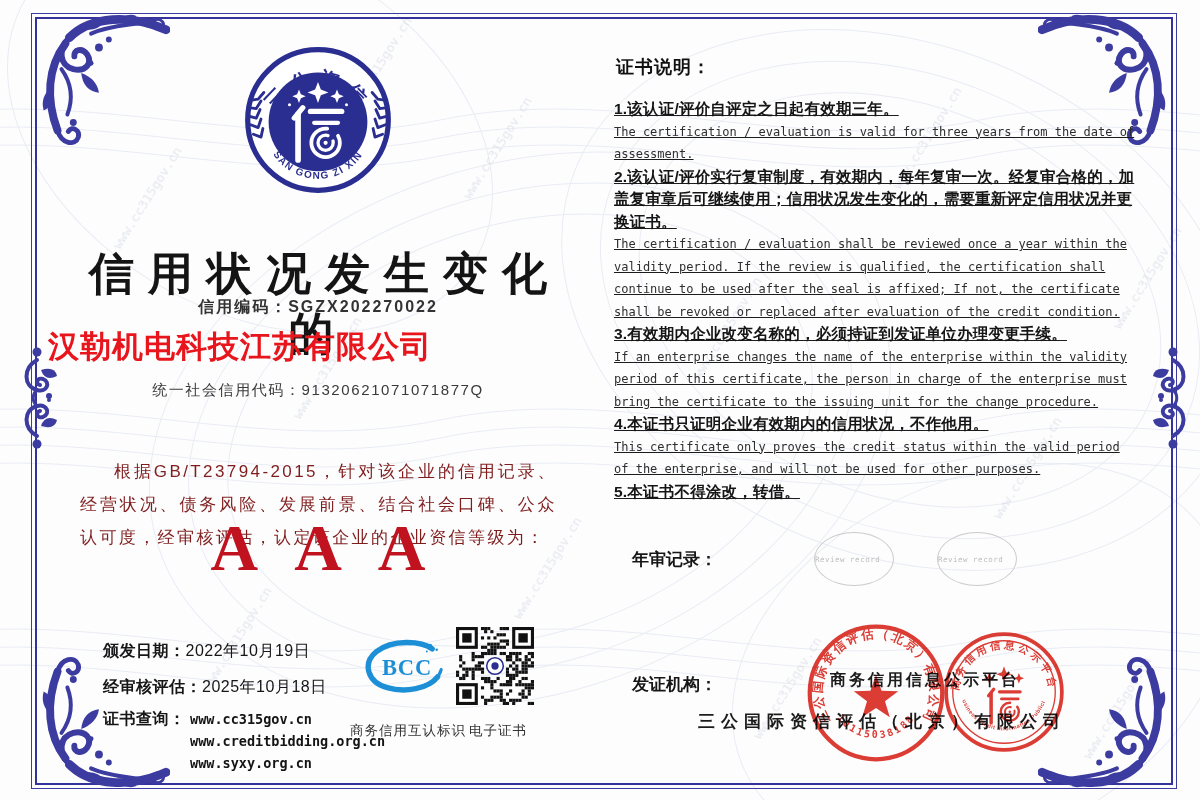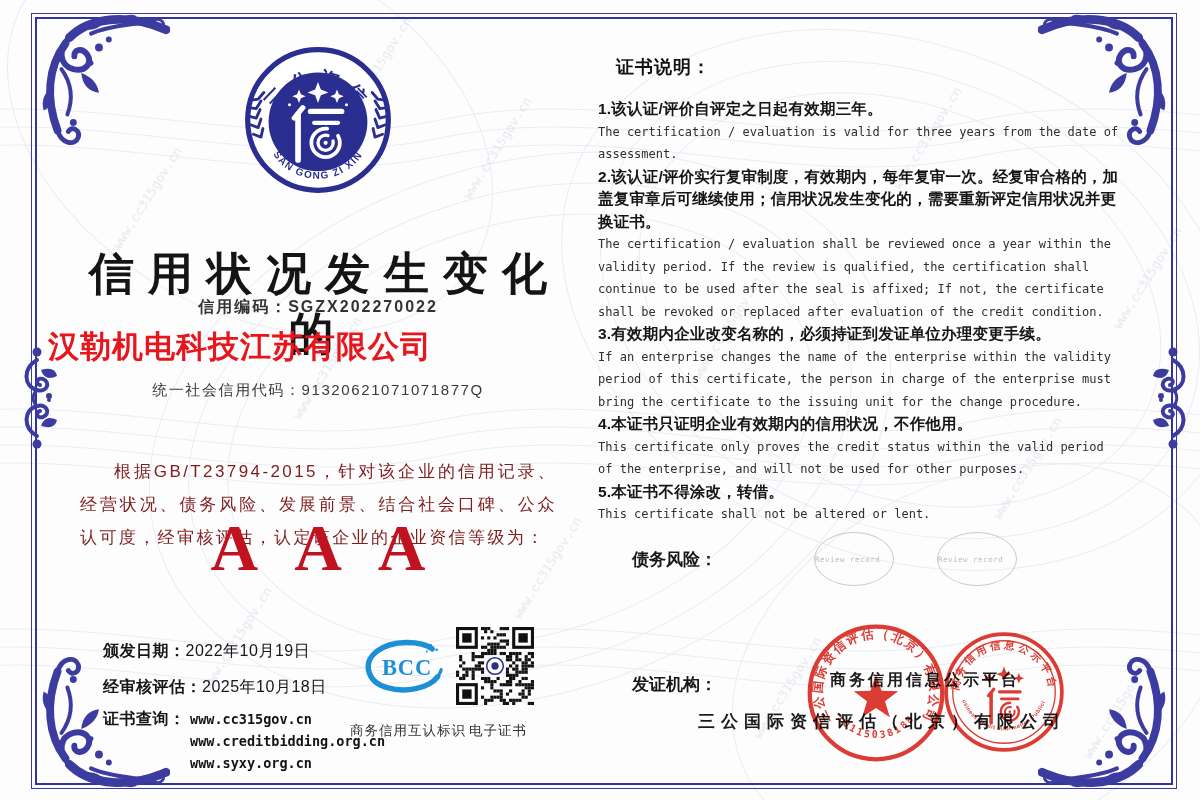--- a/index.html
+++ b/index.html
@@ -45,21 +45,21 @@
   .query-urls{position:absolute;left:190px;top:708px;
     font-family:"DejaVu Sans Mono","Liberation Mono",monospace;
     font-size:13.5px;font-weight:600;color:#141414;line-height:22px;}
   .bcc{position:absolute;left:361px;top:639px;width:92px;height:54px;}
   .qr{position:absolute;left:456px;top:627px;width:78px;height:78px;}
   .badge-label{position:absolute;top:722px;font-size:13.5px;color:#333;letter-spacing:1px;font-weight:500;}
   .badge-label.mutual{left:350px;}
   .badge-label.ecert{left:469px;}
   
   .instr-title{position:absolute;left:616px;top:55px;font-size:18px;font-weight:700;letter-spacing:1px;color:#111;}
-  .instr-list{position:absolute;left:598px;top:98px;width:527px;}
+  .instr-list{position:absolute;left:614px;top:98px;width:527px;text-decoration:underline;}
   .instr-list p{margin:0;}
   .instr-cn{font-size:15.5px;font-weight:700;color:#151515;line-height:22.5px;letter-spacing:.2px;}
   .instr-en{font-family:"DejaVu Sans Mono","Liberation Mono",monospace;
     font-size:12px;font-weight:500;color:#2e2e2e;line-height:22.5px;}
   .annual-label{position:absolute;left:632px;top:548px;font-size:17px;font-weight:700;color:#161616;}
   .review-oval{position:absolute;top:532px;width:78px;height:52px;border:1.5px solid #cbcbcb;
     border-radius:50%;display:flex;align-items:center;justify-content:flex-start;
     font-family:"DejaVu Sans Mono",monospace;font-size:7.5px;color:#bdbdbd;letter-spacing:.5px;}
   .review-oval.o1{left:814px;}
   .review-oval.o2{left:937px;}
@@ -441,24 +441,23 @@
   <div class="instr-list">
     <p class="instr-cn">1.该认证/评价自评定之日起有效期三年。</p>
     <p class="instr-en">The certification / evaluation is valid for three years from the date of assessment.</p>
     <p class="instr-cn">2.该认证/评价实行复审制度，有效期内，每年复审一次。经复审合格的，加盖复审章后可继续使用；信用状况发生变化的，需要重新评定信用状况并更换证书。</p>
     <p class="instr-en">The certification / evaluation shall be reviewed once a year within the validity period. If the review is qualified, the certification shall continue to be used after the seal is affixed; If not, the certificate shall be revoked or replaced after evaluation of the credit condition.</p>
     <p class="instr-cn">3.有效期内企业改变名称的，必须持证到发证单位办理变更手续。</p>
     <p class="instr-en">If an enterprise changes the name of the enterprise within the validity period of this certificate, the person in charge of the enterprise must bring the certificate to the issuing unit for the change procedure.</p>
     <p class="instr-cn">4.本证书只证明企业有效期内的信用状况，不作他用。</p>
     <p class="instr-en">This certificate only proves the credit status within the valid period of the enterprise, and will not be used for other purposes.</p>
     <p class="instr-cn">5.本证书不得涂改，转借。</p>
-    <p class="instr-en">This certificate shall not be altered or lent.</p>
   </div>
 
-  <div class="annual-label">债务风险：</div>
+  <div class="annual-label">年审记录：</div>
   <div class="review-oval o1">
       <span>Review record</span>
     </div>
   <div class="review-oval o2">
       <span>Review record</span>
     </div>
 
   <div class="issuer-label">发证机构：</div>
   <div class="issuer-line1">商务信用信息公示平台</div>
   <div class="issuer-line2">三公国际资信评估（北京）有限公司</div>

